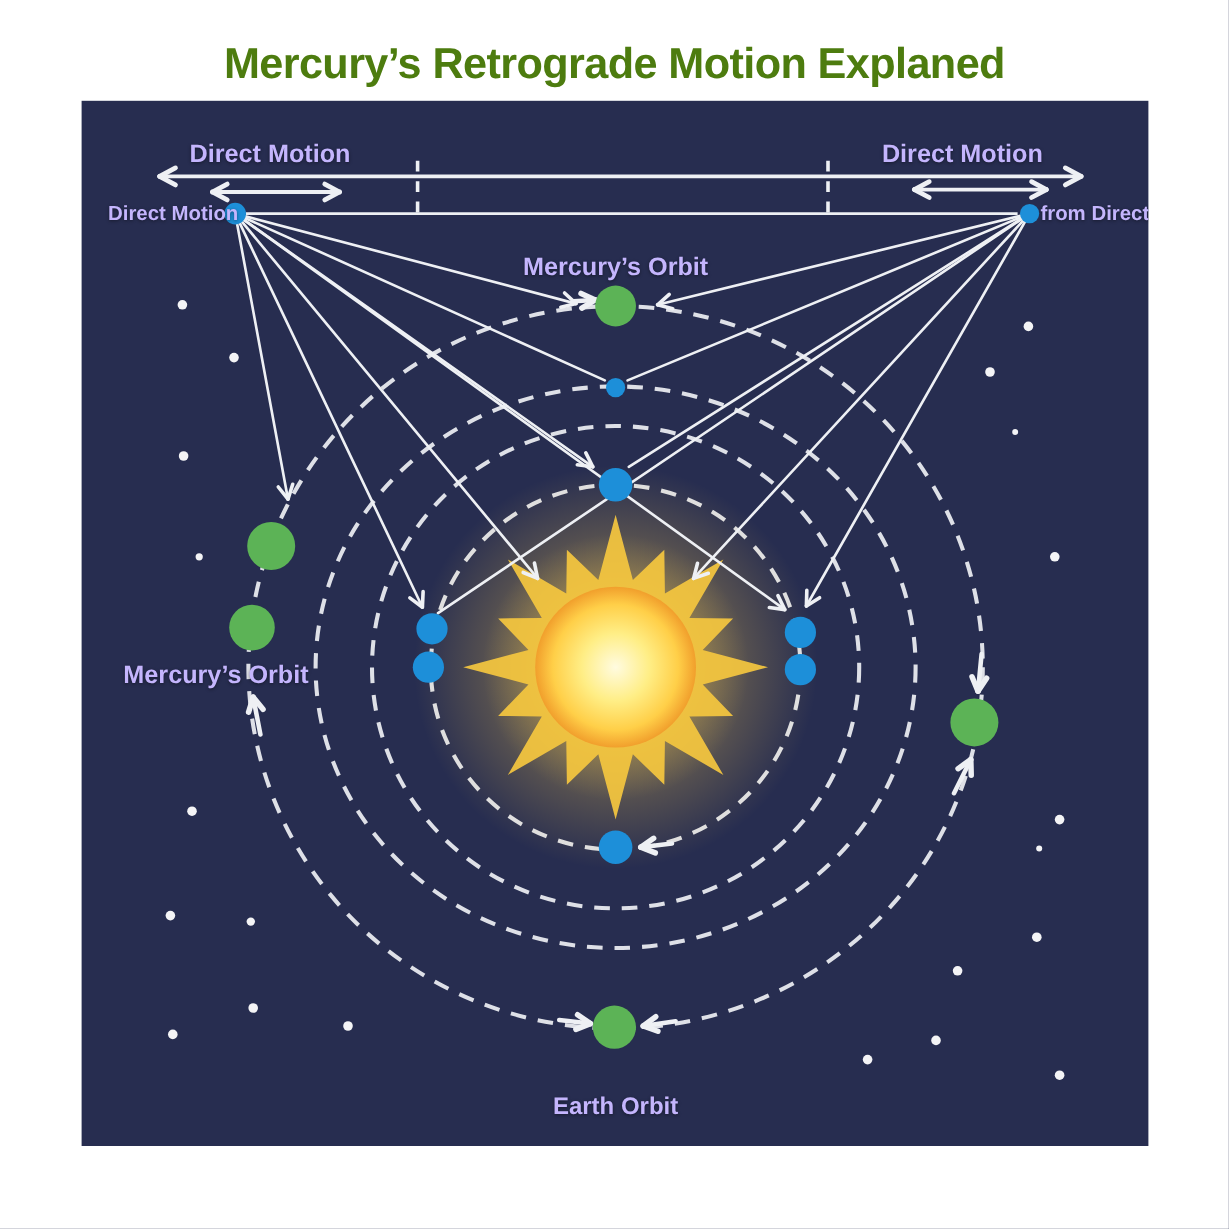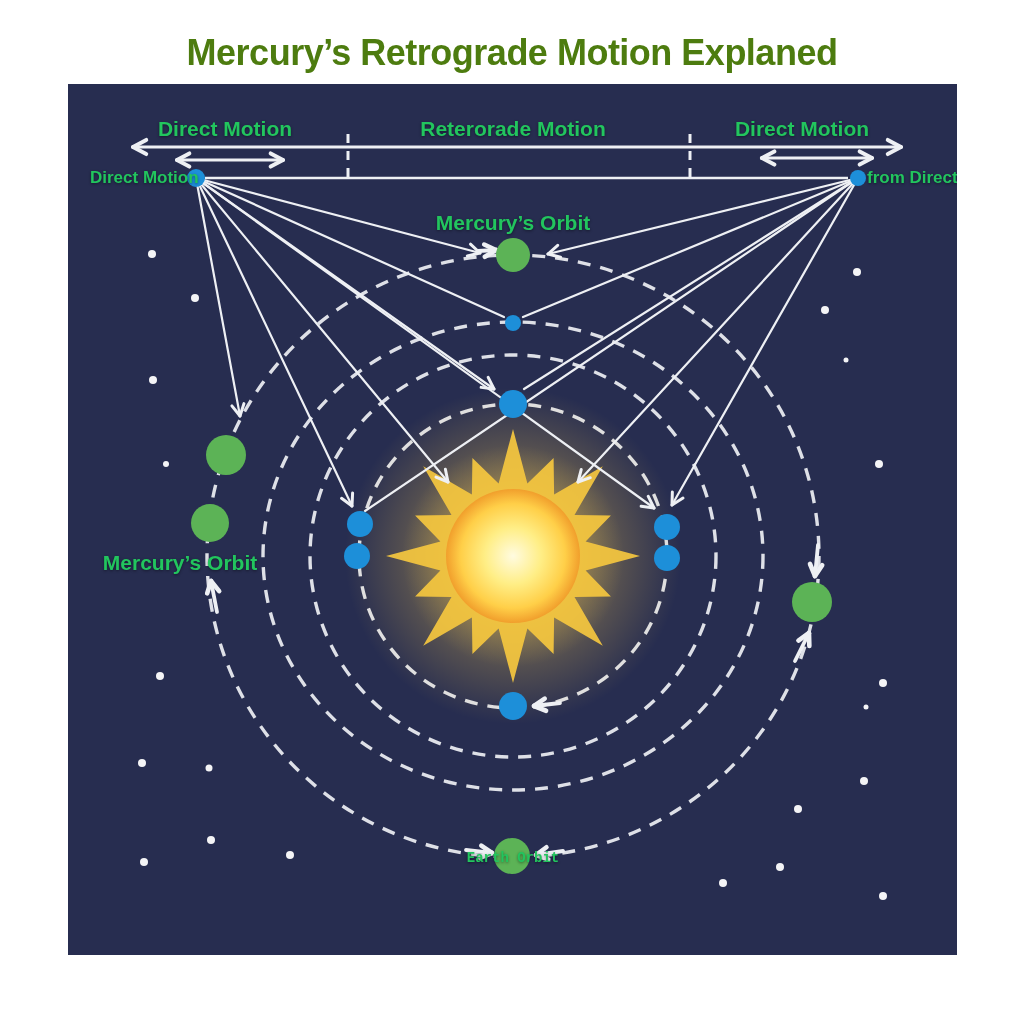--- a/index.html
+++ b/index.html
@@ -10,31 +10,31 @@
   .page-title{
     position:absolute;left:50%;top:32px;transform:translateX(-50%);
     font-size:36px;font-weight:700;letter-spacing:-0.5px;color:#4d7c0f;white-space:nowrap;
   }
   .panel{
     position:absolute;left:68px;top:84px;width:889px;height:871px;
     background:#272d50;overflow:hidden;
   }
   .panel svg{position:absolute;left:0;top:0;}
   .lbl{
-    position:absolute;color:#22c55e;font-weight:700;white-space:nowrap;
+    position:absolute;color:#c4b5fd;font-weight:700;white-space:nowrap;
     text-shadow:0 1px 3px rgba(0,0,0,0.45);z-index:3;
   }
   .band-label{font-size:21px;top:33px;transform:translateX(-50%);}
   .bl-1{left:157px;} .bl-2{left:445px;} .bl-3{left:734px;}
   .caption{font-size:17px;font-weight:700;top:84px;}
   .cap-left{left:22px;}
   .cap-right{left:799px;}
   .lbl-mercury-top{left:445px;top:127px;transform:translateX(-50%);font-size:21px;}
   .lbl-mercury-left{left:112px;top:467px;transform:translateX(-50%);font-size:21px;}
-  .lbl-earth{left:445px;top:766px;transform:translateX(-50%);font-size:14px;font-family:Liberation Mono, monospace;}
+  .lbl-earth{left:445px;top:827px;transform:translateX(-50%);font-size:20px;}
 </style>
 </head>
 <body>
 
 <div class="page-title">Mercury’s Retrograde Motion Explaned</div>
 
 <div class="panel">
   <svg width="889" height="871" viewBox="0 0 889 871">
       <defs>
         <radialGradient id="gSunGlow">
@@ -174,21 +174,20 @@
         <circle cx="599" cy="474" r="13" fill="#1d8fd9"></circle>
         <circle cx="445" cy="622" r="14" fill="#1d8fd9"></circle>
       </g>
       <g>
         <circle cx="128" cy="94" r="9" fill="#1d8fd9"></circle>
         <circle cx="790" cy="94" r="8" fill="#1d8fd9"></circle>
       </g>
     </svg>
 
   <div class="lbl band-label bl-1">Direct Motion</div>
-  <div class="lbl band-label bl-2">Reterorade Motion</div>
   <div class="lbl band-label bl-3">Direct Motion</div>
 
   <div class="lbl caption cap-left">Direct Motion</div>
   <div class="lbl caption cap-right">from Direct</div>
 
   <div class="lbl lbl-mercury-top">Mercury’s Orbit</div>
   <div class="lbl lbl-mercury-left">Mercury’s Orbit</div>
   <div class="lbl lbl-earth">Earth Orbit</div>
 </div>
 

